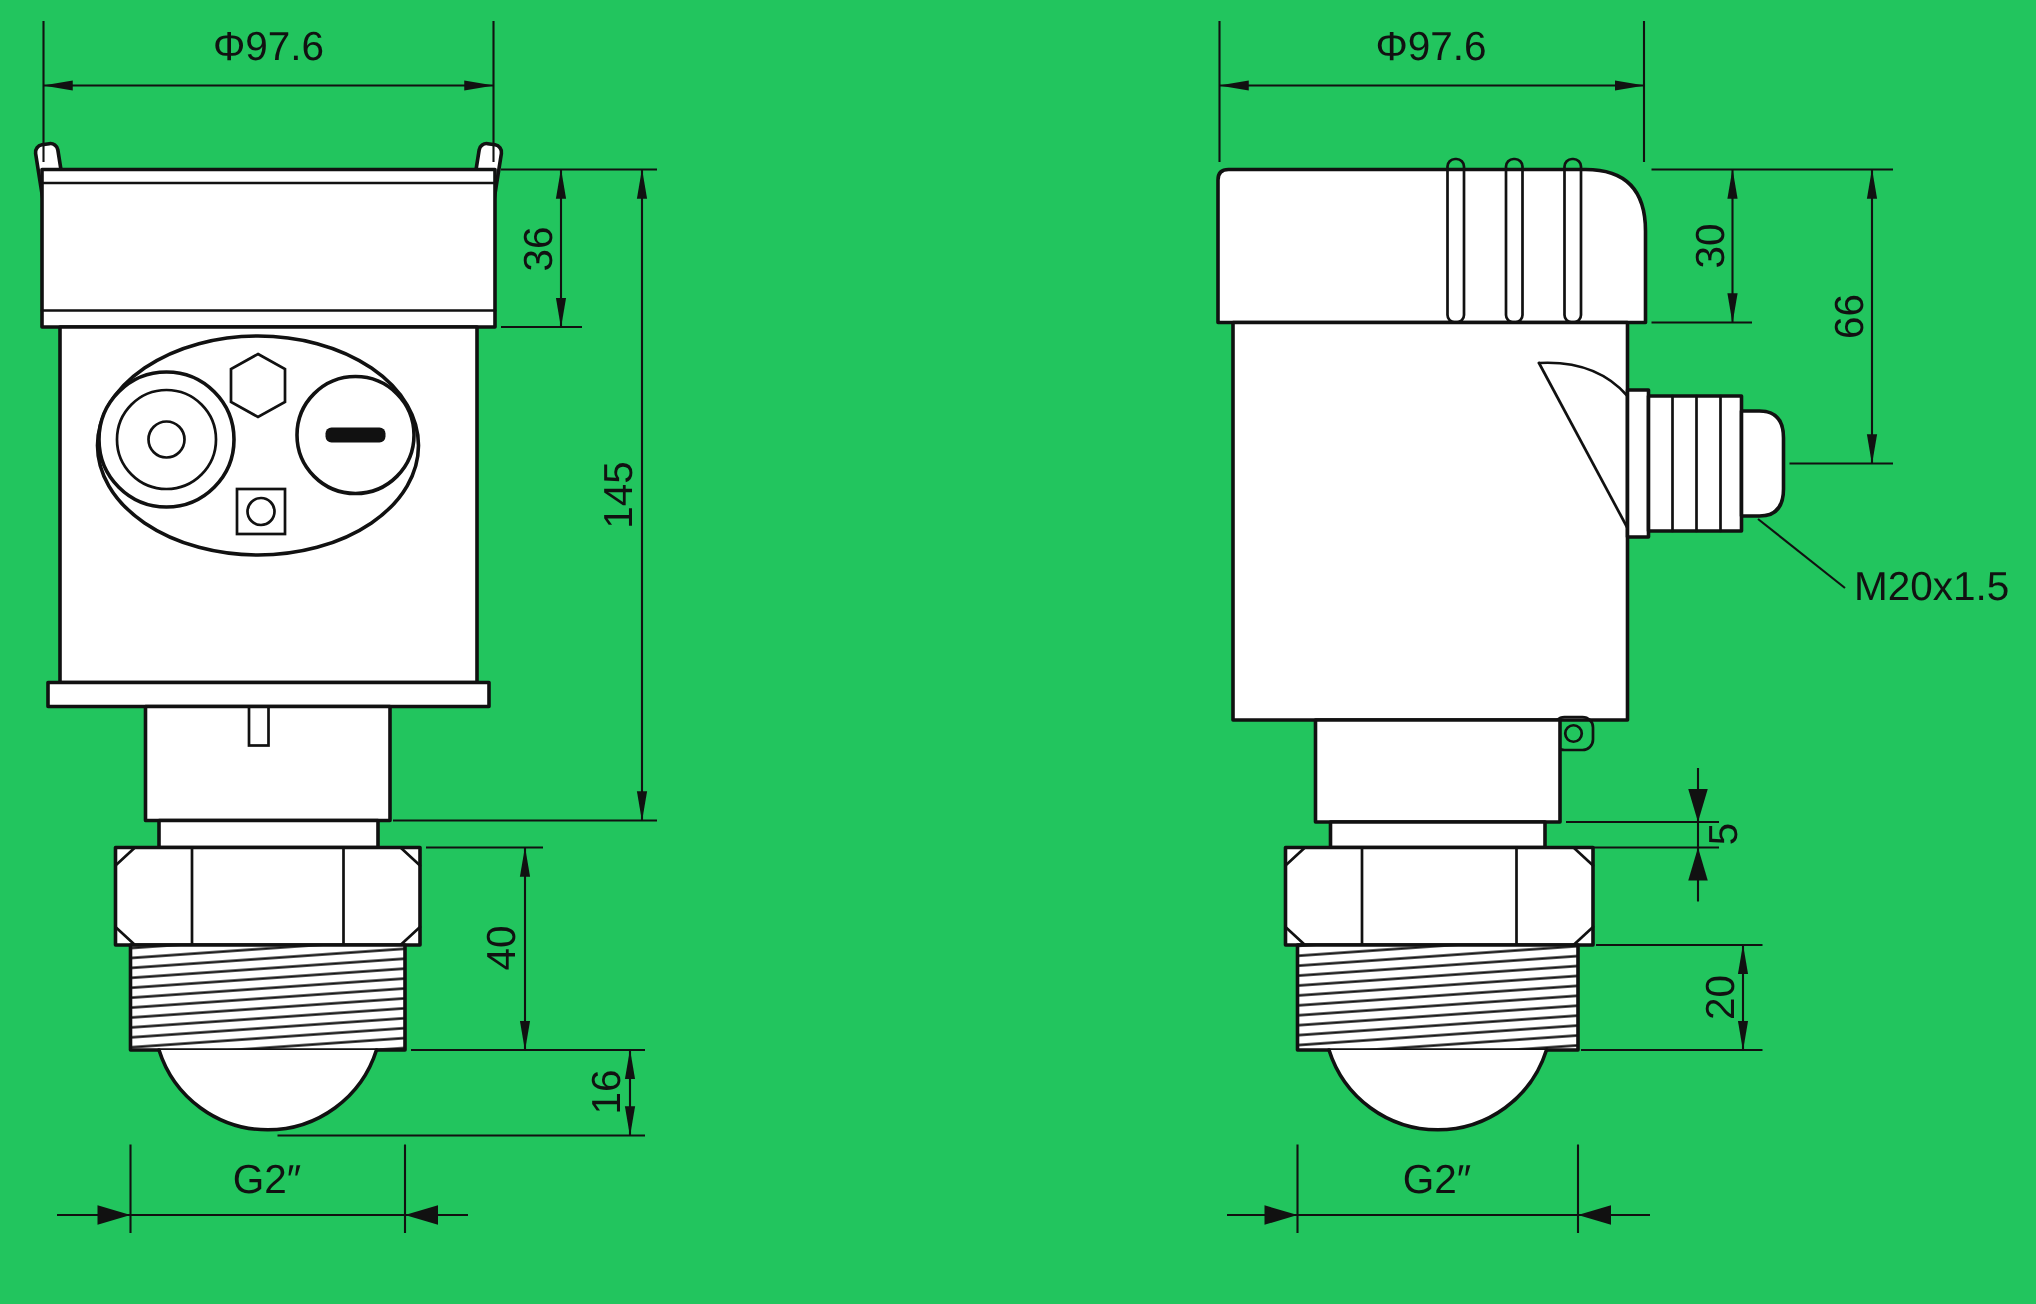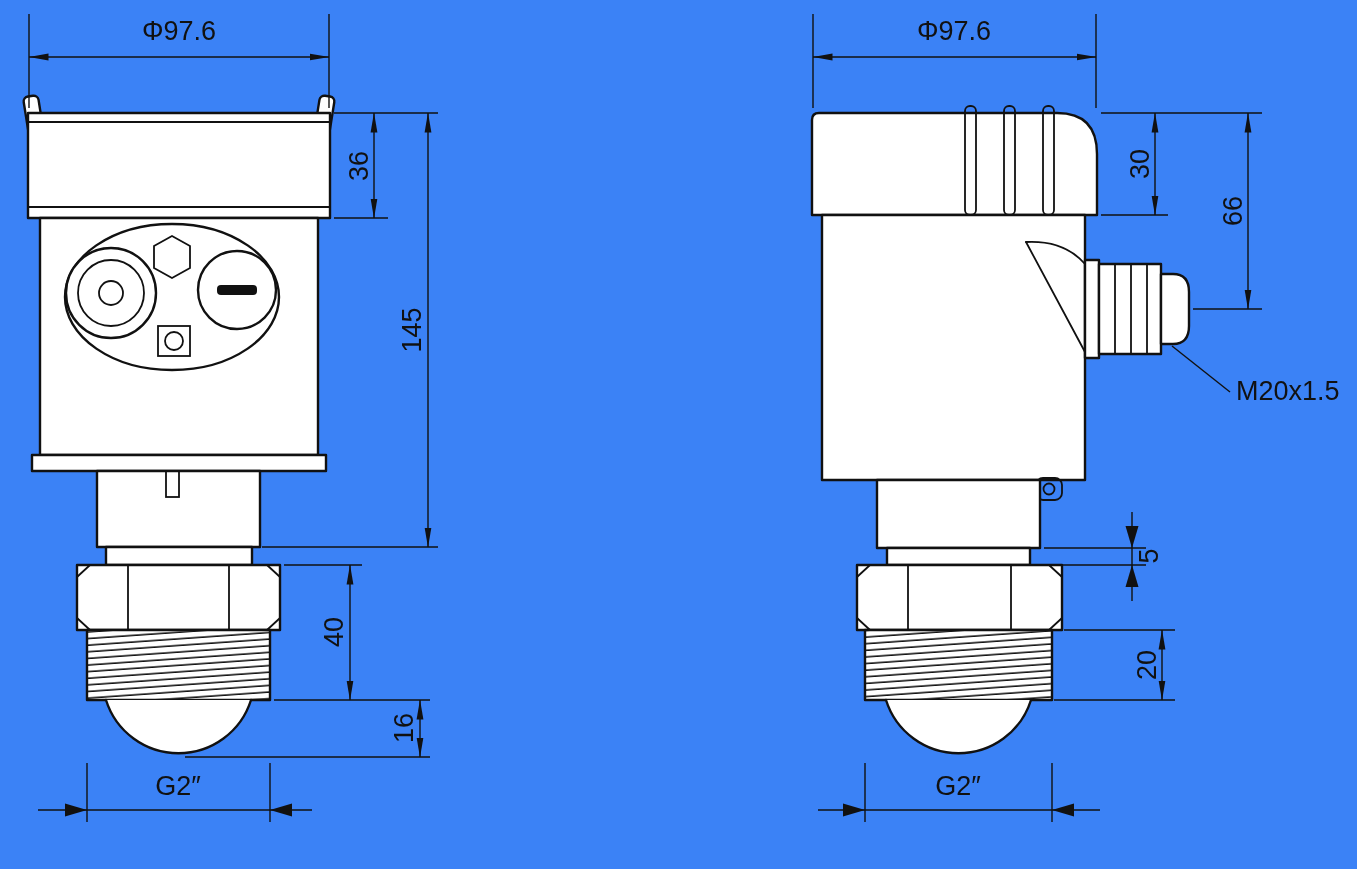--- a/index.html
+++ b/index.html
@@ -1,16 +1,16 @@
 <!DOCTYPE html>
 <html><head>
 <meta charset="utf-8">
 <style>
   html,body{margin:0;padding:0;background:#ffffff;}
-  .canvas{width:1357px;height:869px;background:#3b82f6;position:relative;overflow:hidden;}
+  .canvas{width:1357px;height:869px;background:#22c55e;position:relative;overflow:hidden;}
   svg{display:block;}
   .ol{stroke:#111111;stroke-width:2.4;stroke-linejoin:round;stroke-linecap:round;}
   .dl{stroke:#111111;stroke-width:1.8;fill:none;stroke-linecap:round;}
   .dim-line{stroke:#111111;stroke-width:1.4;fill:none;}
   .arr{fill:#111111;stroke:none;}
   .dim{font-family:"Liberation Sans",sans-serif;font-size:27px;fill:#111111;}
 </style>
 </head>
 <body>
 

